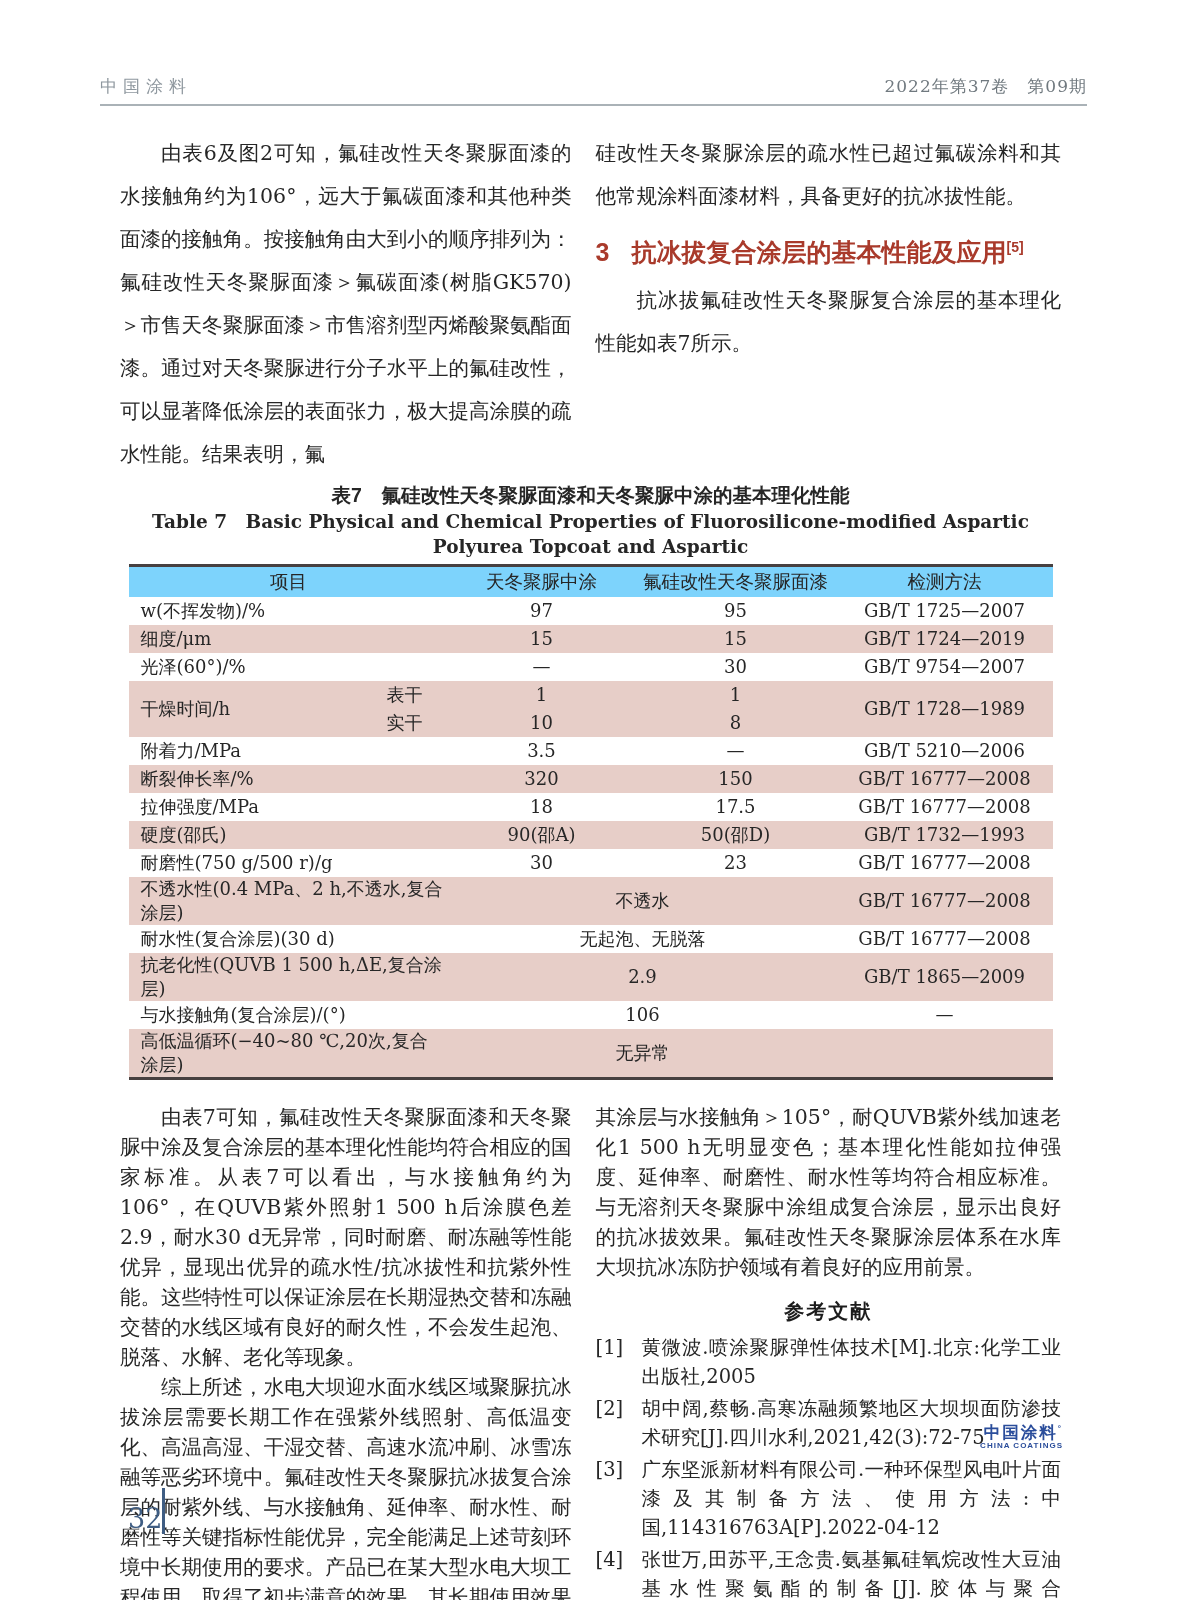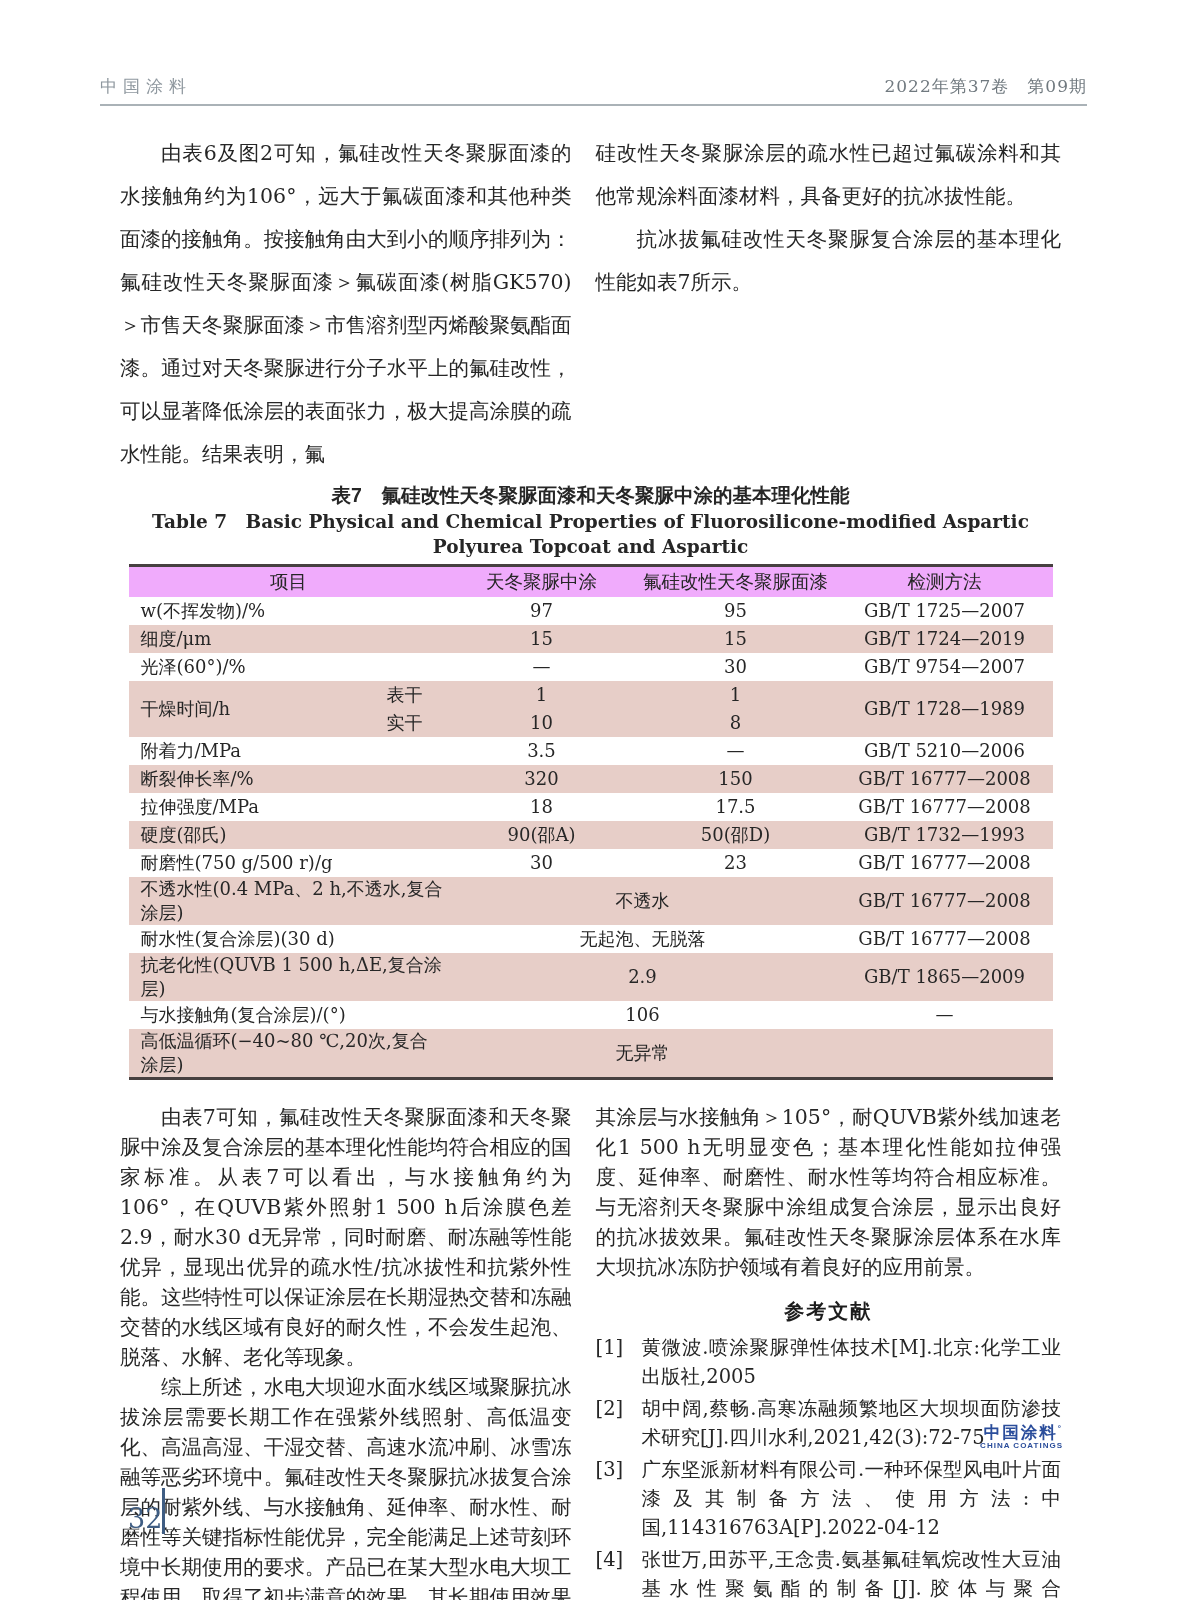--- a/index.html
+++ b/index.html
@@ -42,21 +42,21 @@
   }
   .cap-en { text-align:center; font-weight:bold; font-size:18.5px; line-height:25px; }
   table.t7 {
     width:924px; margin:5px auto 0 auto; border-collapse:collapse;
     border-top:3px solid #474040; border-bottom:3px solid #474040;
     font-size:18px;
   }
   table.t7 td { height:28px; padding:0 4px; text-align:center; vertical-align:middle; }
   table.t7 td.item { text-align:left; padding-left:12px; }
   table.t7 tr.hd td {
-    background:#f0abfc; height:31px; font-size:18.5px;
+    background:#7dd3fc; height:31px; font-size:18.5px;
   }
   table.t7 tr.alt td { background:#e7cec8; }
 
   
   .refs-head {
     text-align:center; font-weight:bold; font-size:20px;
     font-family:"Liberation Sans", sans-serif; color:#1c1c1c;
     margin:16px 0 8px 0; letter-spacing:2px;
   }
   .ref-item { display:flex; font-size:19.5px; line-height:29px; margin-bottom:3px; }
@@ -99,20 +99,23 @@
   </div>
 
   <div class="body-area">
 
     <div class="cols">
       <div class="col-l">
         <p class="zh indent">由表6及图2可知，氟硅改性天冬聚脲面漆的水接触角约为106°，远大于氟碳面漆和其他种类面漆的接触角。按接触角由大到小的顺序排列为：氟硅改性天冬聚脲面漆＞氟碳面漆(树脂GK570)＞市售天冬聚脲面漆＞市售溶剂型丙烯酸聚氨酯面漆。通过对天冬聚脲进行分子水平上的氟硅改性，可以显著降低涂层的表面张力，极大提高涂膜的疏水性能。结果表明，氟</p>
       </div>
       <div class="col-r">
         <p class="zh">硅改性天冬聚脲涂层的疏水性已超过氟碳涂料和其他常规涂料面漆材料，具备更好的抗冰拔性能。</p>
+        <div class="sec-head">
+          <span class="num">3</span><span>抗冰拔复合涂层的基本性能及应用</span><sup>[5]</sup>
+        </div>
         <p class="zh indent">抗冰拔氟硅改性天冬聚脲复合涂层的基本理化性能如表7所示。</p>
       </div>
     </div>
 
     <div class="tbl-block">
       <div class="cap-zh">表7　氟硅改性天冬聚脲面漆和天冬聚脲中涂的基本理化性能</div>
       <div class="cap-en">Table 7　Basic Physical and Chemical Properties of Fluorosilicone-modified Aspartic Polyurea Topcoat and Aspartic</div>
 
       <table class="t7">
         <colgroup>

